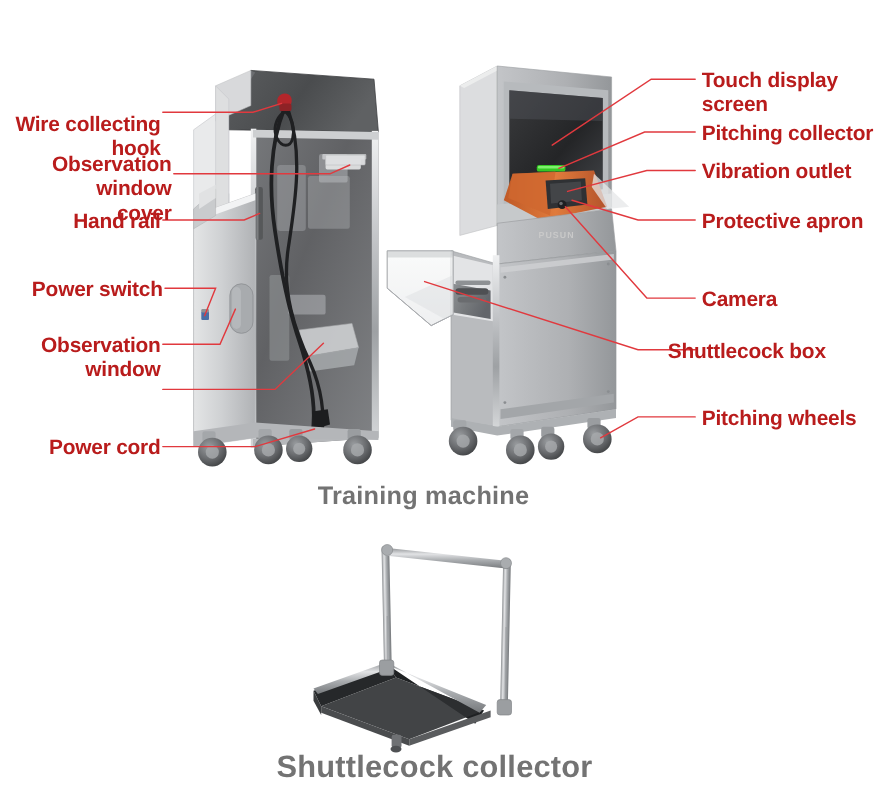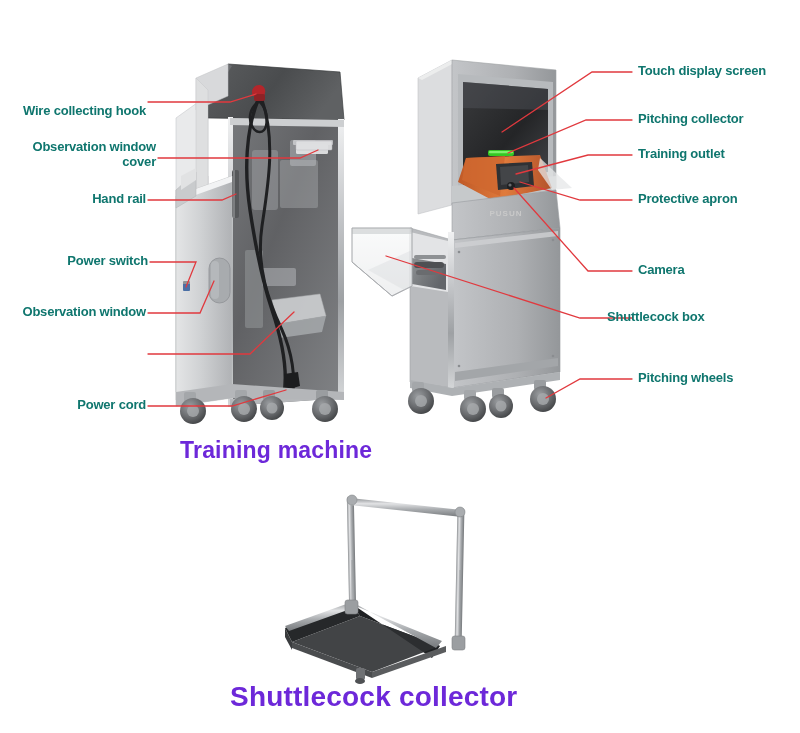--- a/index.html
+++ b/index.html
@@ -21,34 +21,35 @@
     background: #ffffff;
   }
   svg.layer {
     position: absolute;
     left: 0; top: 0;
     width: 800px; height: 733px;
     overflow: visible;
   }
   .callout-label {
     position: absolute;
-    color: #0f766e;
+    color: #b91c1c;
     font-weight: bold;
-    font-size: 13px;
+    font-size: 19px;
     line-height: 1.18;
     white-space: pre-line;
     letter-spacing: -0.2px;
   }
   .callout-label.right-align { text-align: right; }
   .callout-label.left-align  { text-align: left; }
 
   .caption {
     position: absolute;
-    color: #6d28d9;
+    color: #737373;
     font-weight: bold;
+    text-align: center;
     letter-spacing: 0.2px;
   }
   #caption-training {
     left: 180px; top: 437px; width: 410px;
     font-size: 23px;
   }
   #caption-collector {
     left: 230px; top: 681px; width: 330px;
     font-size: 28px;
   }
@@ -363,21 +364,21 @@
 
   <div class="callout-label right-align" style="left:0px; top:304px; width:146px;">Observation window</div>
 
 
   <div class="callout-label right-align" style="left:0px; top:397px; width:146px;padding-left:31px;">Power cord</div>
 
   <div class="callout-label left-align" style="left:638px; top:63px; width:160px;">Touch display screen</div>
 
   <div class="callout-label left-align" style="left:638px; top:111px; width:160px;">Pitching collector</div>
 
-  <div class="callout-label left-align" style="left:638px; top:146px; width:160px;">Training outlet</div>
+  <div class="callout-label left-align" style="left:638px; top:146px; width:160px;">Vibration outlet</div>
 
   <div class="callout-label left-align" style="left:638px; top:191px; width:160px;">Protective apron</div>
 
   <div class="callout-label left-align" style="left:638px; top:262px; width:160px;">Camera</div>
 
   <div class="callout-label left-align" style="left:607px; top:309px; width:160px;">Shuttlecock box</div>
 
   <div class="callout-label left-align" style="left:638px; top:370px; width:160px;">Pitching wheels</div>
 
   <div class="caption" id="caption-training">Training machine</div>

